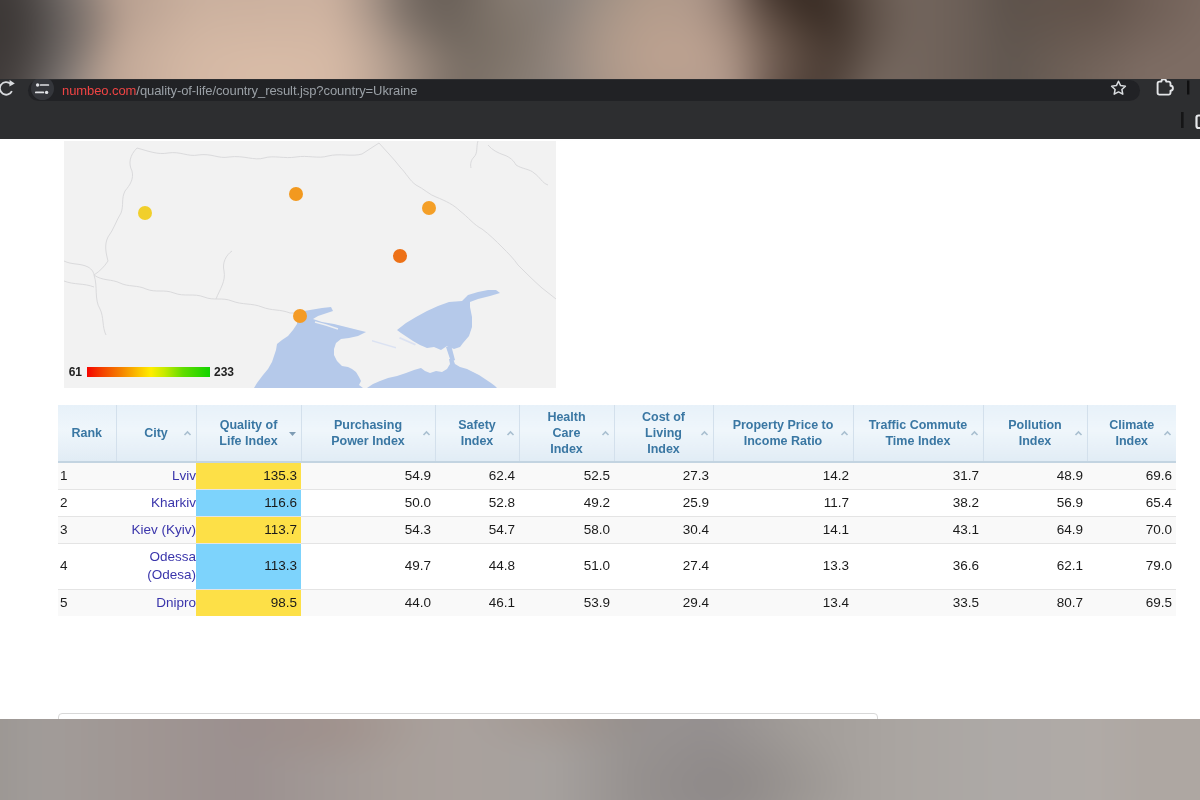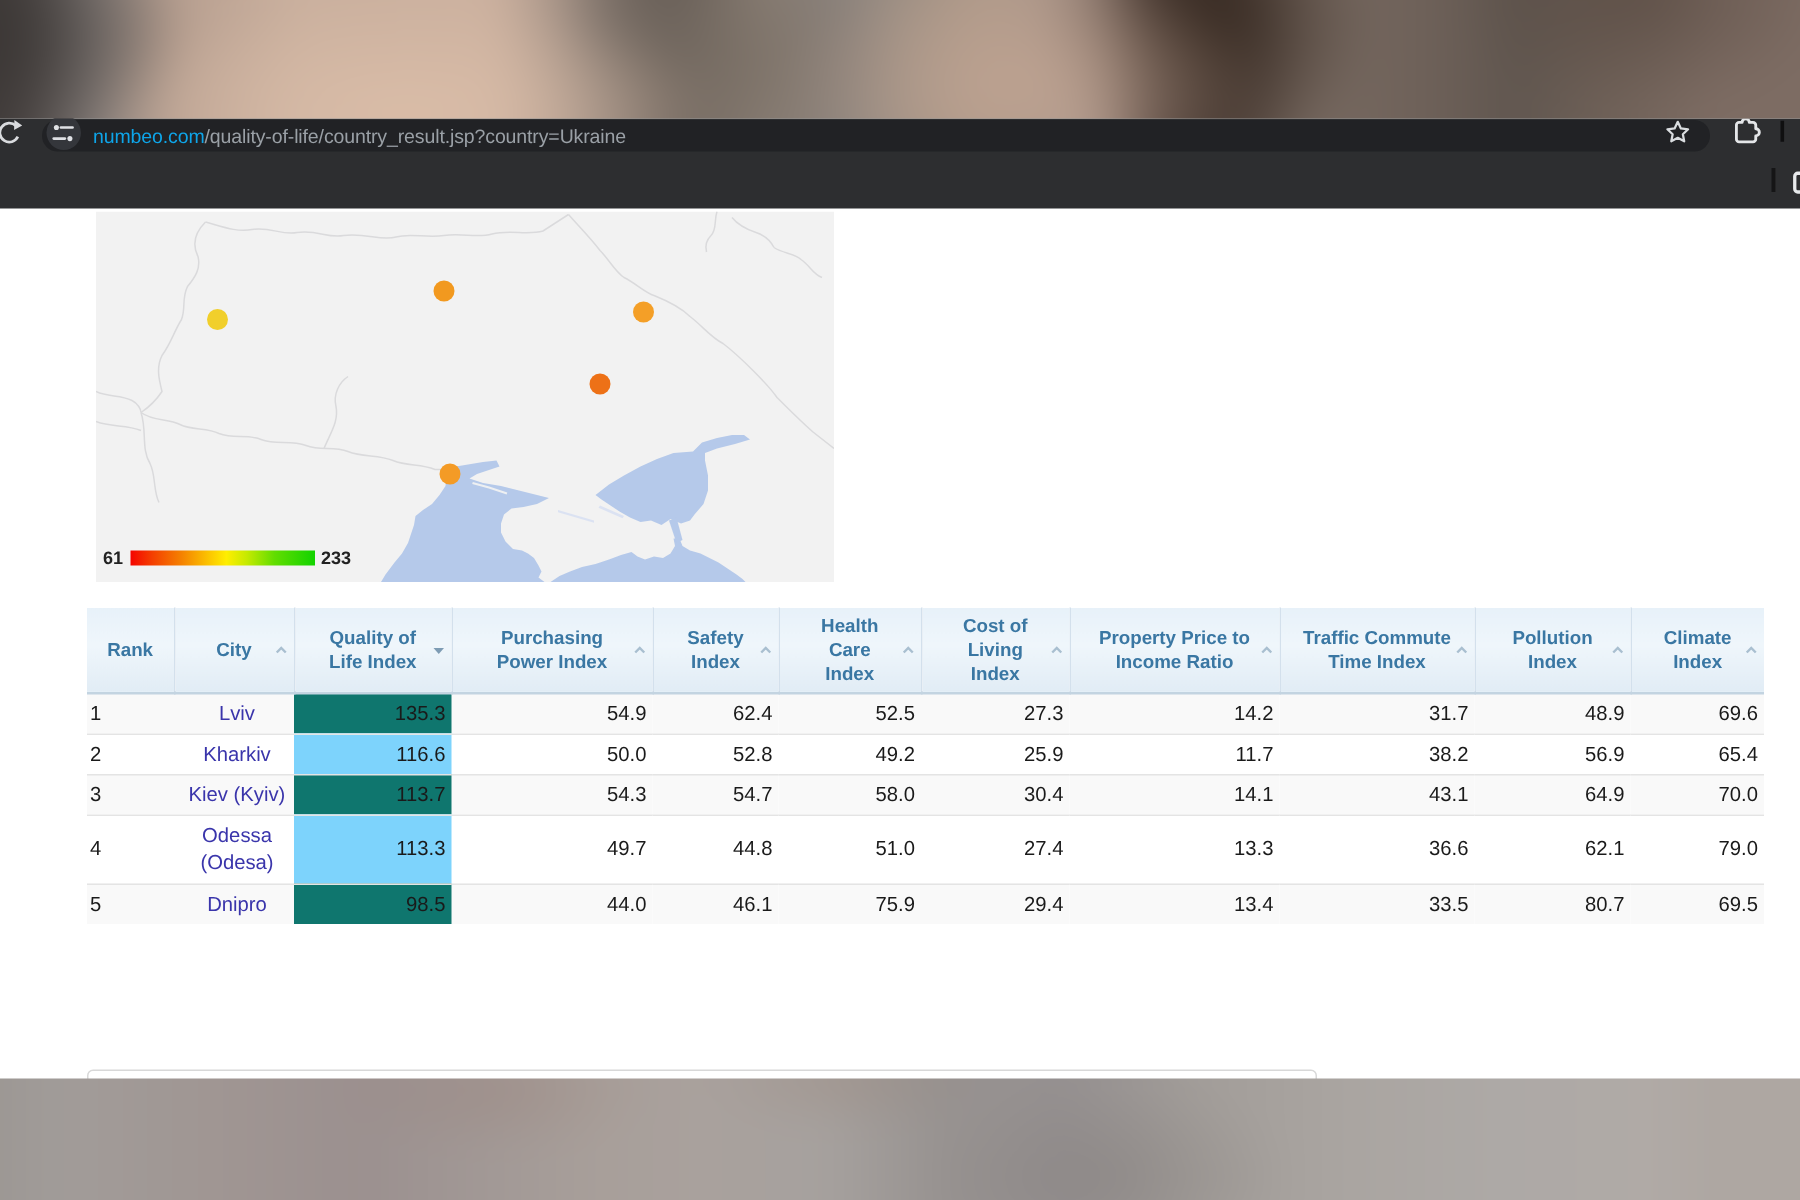--- a/index.html
+++ b/index.html
@@ -28,46 +28,46 @@
       radial-gradient(130px 50px at 620px 60px, rgba(148,116,98,.22), rgba(148,116,98,0) 70%),
       radial-gradient(170px 90px at 800px 125px, rgba(128,123,121,.4), rgba(128,123,121,0) 70%),
       linear-gradient(90deg,#96918d 0px,#a19c99 100px,#a09693 200px,#9b908f 300px,#a29996 390px,#a89f9a 460px,#a9a19d 530px,#a6a19e 610px,#979290 690px,#959090 770px,#a29d99 860px,#aaa5a1 960px,#ada9a6 1060px,#b0aaa6 1160px,#aea7a2 1200px);
   }
   #blurbot .inner{filter:blur(12px);}
   
   #chrome{left:0;top:79px;width:1200px;height:60px;background:#2d2e30;}
   #omnibox{position:absolute;left:28px;top:1px;width:1112px;height:21px;background:#212225;border-radius:11px;}
   #tunecircle{position:absolute;left:30.5px;top:-2.5px;width:23px;height:23px;border-radius:50%;background:#34363b;}
   #urltext{position:absolute;left:62px;top:3.5px;font-size:13px;letter-spacing:-0.08px;color:#9aa0a6;white-space:nowrap;}
-  #urltext b{color:#0ea5e9;font-weight:normal;}
+  #urltext b{color:#ef4444;font-weight:normal;}
   
   #page{left:16px;top:139px;width:1106px;height:582px;background:#fff;}
   #map{position:absolute;left:48px;top:2px;}
   
   #twrap{position:absolute;left:42px;top:266px;width:1118px;}
   .bluebar{position:relative;width:1118px;overflow:hidden;background:linear-gradient(180deg,#74a8ce,#5f97c3);}
   #topbar{height:41px;}
   #botbar{height:45px;}
   #searchlab{position:absolute;right:167px;top:11px;color:#fff;font-size:13.5px;}
   #searchbox{position:absolute;right:7px;top:10px;width:154px;height:19px;background:#fff;border:1px solid #89a8c0;border-radius:2px;}
   #showing{position:absolute;left:8px;top:17px;font-size:14.3px;color:#1e2b33;}
   table{border-collapse:collapse;table-layout:fixed;width:1118px;}
   th{background:linear-gradient(180deg,#e7f1f9 0%,#eff6fb 45%,#e1ecf5 100%);
      color:#3a77a3;font-size:12.5px;font-weight:bold;text-align:center;vertical-align:middle;
      border-right:1px solid #d3e0ec;position:relative;height:56px;line-height:16px;padding:0;}
   th:first-child{border-left:none;}
   th:last-child{border-right:none;}
   thead tr{border-bottom:2px solid #c3d4e1;}
   td{font-size:13.5px;color:#1a1a1a;padding:0 4px 0 0;text-align:right;vertical-align:middle;line-height:18px;}
-  td.l{text-align:center;padding:0 0 0 4px;}td.rk{text-align:left;padding:0 0 0 2px;}
+  td.l{text-align:right;padding:0 0 0 4px;}td.rk{text-align:left;padding:0 0 0 2px;}
   tbody tr{border-top:1px solid #e4e4e4;}
   tbody tr:first-child{border-top:none;}
   tbody tr.odd{background:#f9f9f9;}
   tbody tr.even{background:#ffffff;}
-  tbody tr.odd td.s1{background:#0f766e;}
+  tbody tr.odd td.s1{background:#fde047;}
   tbody tr.even td.s1{background:#7dd3fc;}
   a.city{color:#3a35ab;text-decoration:none;}
   .car{position:absolute;right:4px;top:50%;margin-top:-4px;width:9px;height:9px;}
   
   #nextbox{left:42px;top:574px;width:818px;height:14px;border:1px solid #d8d8d8;border-radius:4px;background:#fff;}
 </style>
 </head>
 <body>
 <div id="stage">
 
@@ -238,21 +238,21 @@
               <td>36.6</td>
               <td>62.1</td>
               <td>79.0</td>
             </tr>
           <tr class="odd" style="height:27px">
               <td class="rk">5</td>
               <td class="l"><a class="city">Dnipro</a></td>
               <td class="s1">98.5</td>
               <td>44.0</td>
               <td>46.1</td>
-              <td>75.9</td>
+              <td>53.9</td>
               <td>29.4</td>
               <td>13.4</td>
               <td>33.5</td>
               <td>80.7</td>
               <td>69.5</td>
             </tr>
         </tbody>
       </table>
     </div>
   </div>

